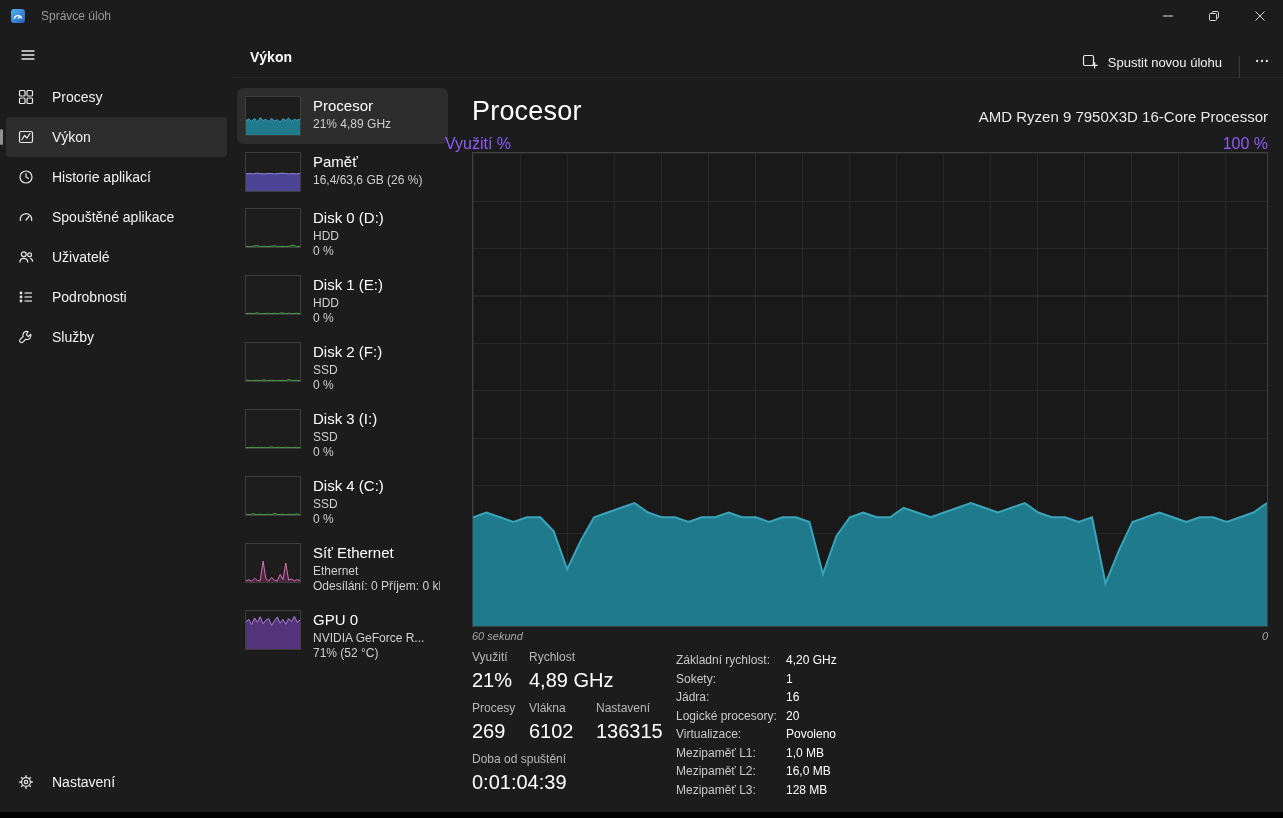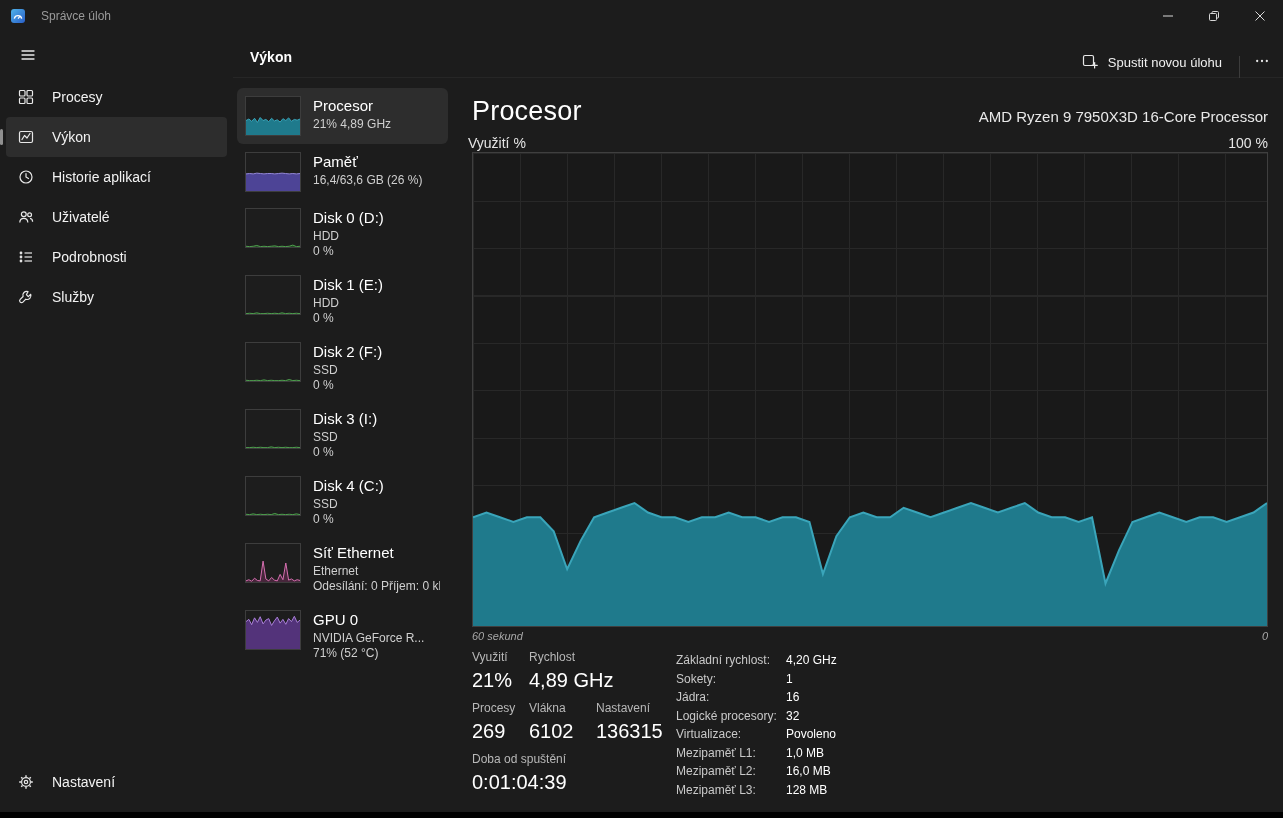--- a/index.html
+++ b/index.html
@@ -38,21 +38,21 @@
   .perf-item.selected{background:#2d2d2d;}
   .mini-chart{width:56px;height:40px;border:1px solid #3d3d3d;background:#1d1d1d;flex:none;position:relative;overflow:hidden;}
   .mini-chart svg{position:absolute;inset:0;width:100%;height:100%;display:block;}
   .perf-text{min-width:0;flex:1;overflow:hidden;}
   .perf-title{font-size:15px;color:#fff;line-height:19px;margin-bottom:2px;white-space:nowrap;overflow:hidden;}
   .perf-sub{font-size:12px;color:#cfcfcf;line-height:15px;white-space:nowrap;overflow:hidden;}
 
   
   .detail-title{position:absolute;left:472px;top:96px;font-size:27px;font-weight:400;color:#fff;letter-spacing:.2px;}
   .cpu-name{position:absolute;right:15px;top:108px;font-size:15px;color:#e8e8e8;}
-  .axis-top{position:absolute;left:468px;right:15px;top:135px;display:flex;justify-content:space-between;font-size:14px;color:#e5e5e5;}
+  .axis-top{position:absolute;left:445px;right:15px;top:135px;display:flex;justify-content:space-between;font-size:16px;color:#8b5cf6;}
   .chart-box{position:absolute;left:472px;top:152px;width:796px;height:475px;border:1px solid #3f3f3f;background-color:#191919;
     background-image:
       repeating-linear-gradient(to right,#282828 0 1px,transparent 1px 47px),
       repeating-linear-gradient(to bottom,#282828 0 1px,transparent 1px 47.5px);}
   .chart-box svg{position:absolute;inset:0;width:100%;height:100%;display:block;}
   .axis-bottom{position:absolute;left:472px;right:15px;top:630px;display:flex;justify-content:space-between;font-size:11px;color:#a8a8a8;font-style:italic;}
 
   .stats-left{position:absolute;left:472px;top:650px;display:grid;grid-template-columns:57px 67px auto;grid-auto-rows:51px;width:200px;}
   .stat-label{font-size:12px;color:#b8b8b8;line-height:15px;}
   .stat-value{font-size:20px;color:#fff;line-height:26px;margin-top:2px;white-space:nowrap;}
@@ -140,20 +140,29 @@
     <div class="nav-item">
       <span class="nav-icon">
         <svg width="16" height="16" viewBox="0 0 16 16" fill="none" stroke="#e8e8e8" stroke-width="1.2">
             <circle cx="8" cy="8" r="6"></circle>
             <polyline points="8,4.5 8,8 10.5,9.5" stroke-linecap="round" stroke-linejoin="round"></polyline>
           </svg>
       </span>
       <span>Historie aplikací</span>
     </div>
 
+    <div class="nav-item">
+      <span class="nav-icon">
+        <svg width="16" height="16" viewBox="0 0 16 16" fill="none" stroke="#e8e8e8" stroke-width="1.2">
+            <path d="M2.4 12 A5.8 5.8 0 1 1 13.6 12"></path>
+            <line x1="8" y1="11" x2="11" y2="7.5" stroke-linecap="round"></line>
+          </svg>
+      </span>
+      <span>Spouštěné aplikace</span>
+    </div>
 
     <div class="nav-item">
       <span class="nav-icon">
         <svg width="16" height="16" viewBox="0 0 16 16" fill="none" stroke="#e8e8e8" stroke-width="1.2">
             <circle cx="5.8" cy="5.2" r="2.4"></circle>
             <path d="M1.8 13.5 c0-2.6 1.8-4.2 4-4.2 s4 1.6 4 4.2"></path>
             <circle cx="11.6" cy="5.8" r="1.9"></circle>
             <path d="M12 9.3 c1.6 0.2 2.6 1.6 2.6 3.4"></path>
           </svg>
       </span>
@@ -408,21 +417,21 @@
   </div>
 
   <div class="stats-right">
     <div class="spec-label">Základní rychlost:</div>
     <div class="spec-value">4,20 GHz</div>
     <div class="spec-label">Sokety:</div>
     <div class="spec-value">1</div>
     <div class="spec-label">Jádra:</div>
     <div class="spec-value">16</div>
     <div class="spec-label">Logické procesory:</div>
-    <div class="spec-value">32</div>
+    <div class="spec-value">20</div>
     <div class="spec-label">Virtualizace:</div>
     <div class="spec-value">Povoleno</div>
     <div class="spec-label">Mezipaměť L1:</div>
     <div class="spec-value">1,0 MB</div>
     <div class="spec-label">Mezipaměť L2:</div>
     <div class="spec-value">16,0 MB</div>
     <div class="spec-label">Mezipaměť L3:</div>
     <div class="spec-value">128 MB</div>
   </div>
 

